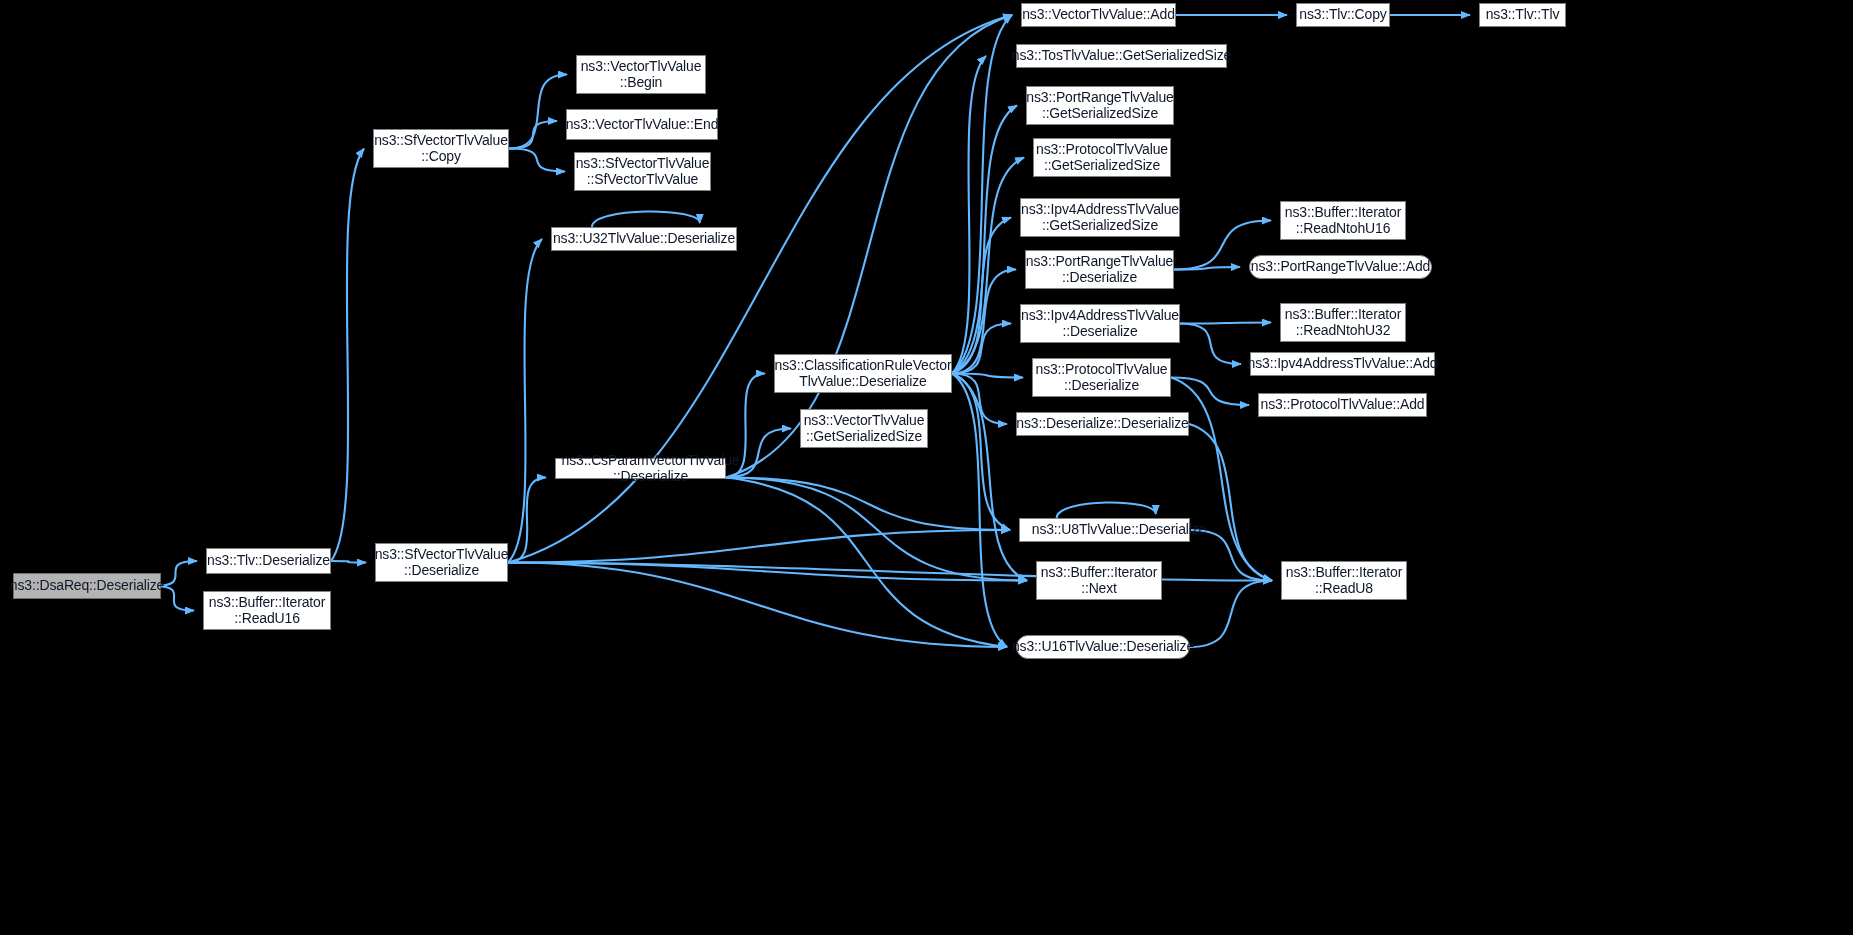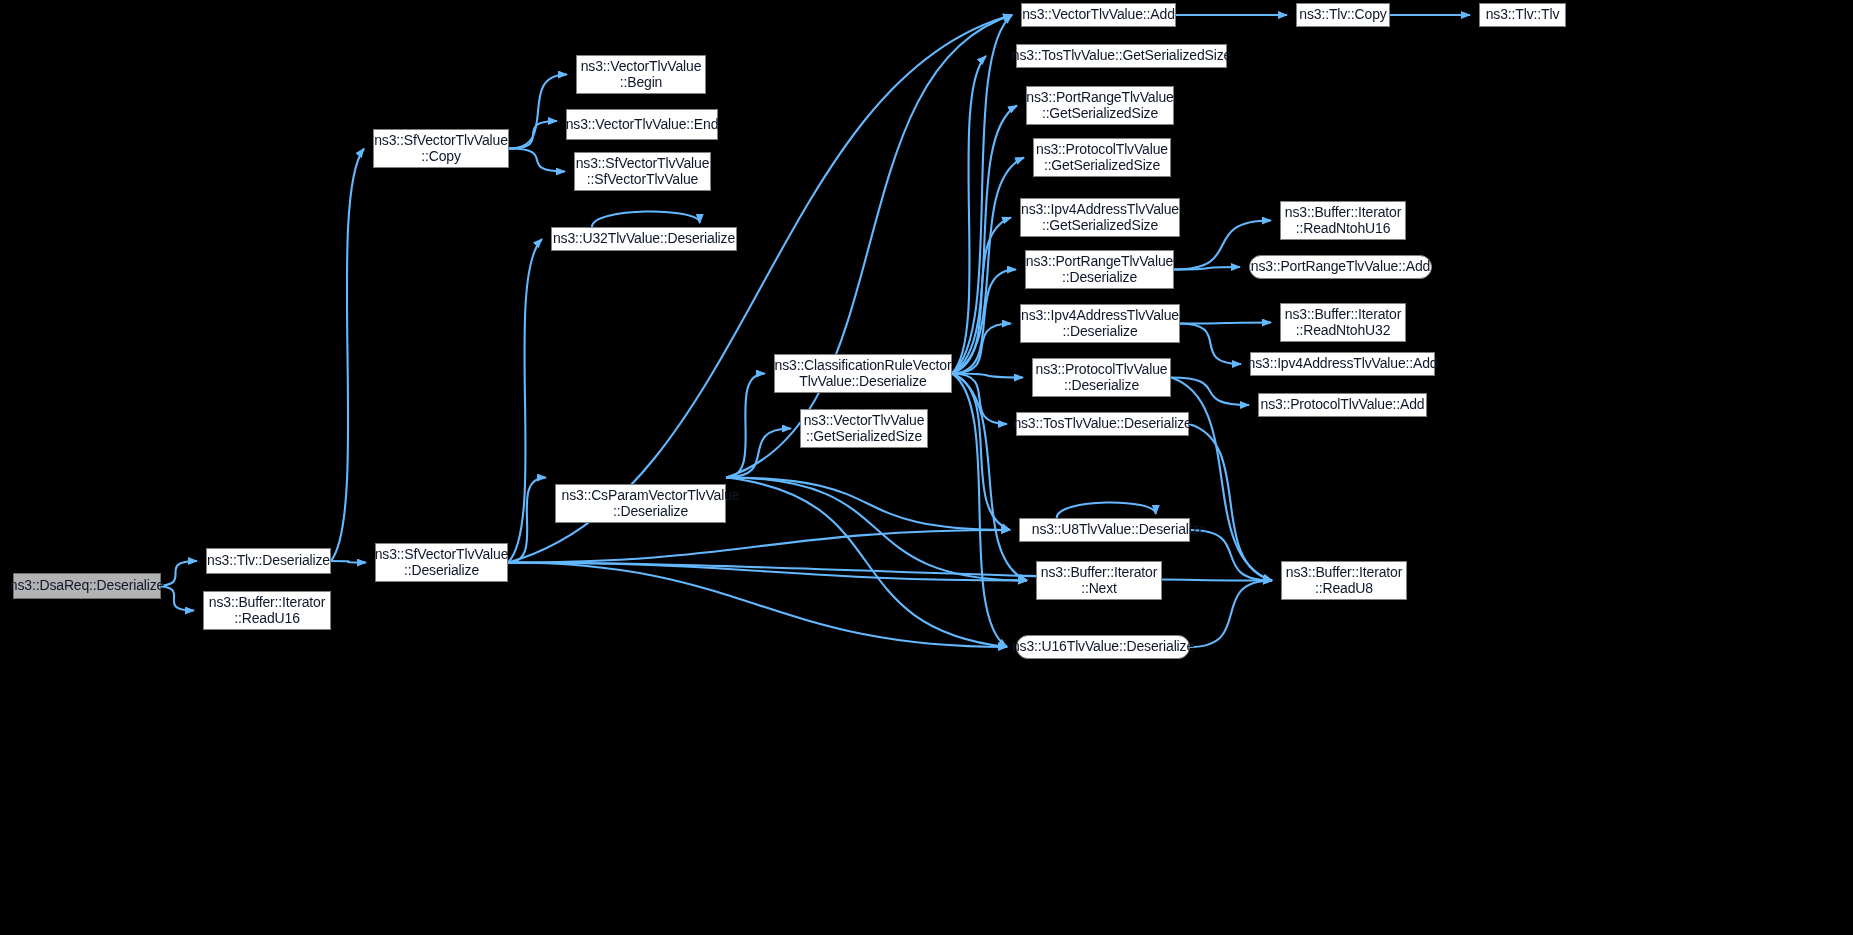--- a/index.html
+++ b/index.html
@@ -112,41 +112,41 @@
       <div class="node" style="left: 375px; top: 543px; width: 133px; height: 39px;">ns3::SfVectorTlvValue
 ::Deserialize</div>
       <div class="node" style="left: 373px; top: 129px; width: 136px; height: 39px;">ns3::SfVectorTlvValue
 ::Copy</div>
       <div class="node" style="left: 576px; top: 55px; width: 130px; height: 39px;">ns3::VectorTlvValue
 ::Begin</div>
       <div class="node" style="left: 566px; top: 109px; width: 152px; height: 31px;">ns3::VectorTlvValue::End</div>
       <div class="node" style="left: 574px; top: 152px; width: 137px; height: 39px;">ns3::SfVectorTlvValue
 ::SfVectorTlvValue</div>
       <div class="node" style="left: 551px; top: 227px; width: 186px; height: 24px;">ns3::U32TlvValue::Deserialize</div>
-      <div class="node" style="left: 555px; top: 484px; width: 171px; height: 39px; padding-left: 20px;">ns3::CsParamVectorTlvValue
+      <div class="node" style="left: 555px; top: 458px; width: 171px; height: 21px; padding-left: 20px;">ns3::CsParamVectorTlvValue
 ::Deserialize</div>
       <div class="node" style="left: 774px; top: 354px; width: 178px; height: 39px;">ns3::ClassificationRuleVector
 TlvValue::Deserialize</div>
       <div class="node" style="left: 800px; top: 409px; width: 128px; height: 39px;">ns3::VectorTlvValue
 ::GetSerializedSize</div>
       <div class="node" style="left: 1021px; top: 3px; width: 155px; height: 24px;">ns3::VectorTlvValue::Add</div>
       <div class="node" style="left: 995px; top: 44px; width: 211px; height: 24px; margin-left: 21px;">ns3::TosTlvValue::GetSerializedSize</div>
       <div class="node" style="left: 1026px; top: 86px; width: 148px; height: 39px;">ns3::PortRangeTlvValue
 ::GetSerializedSize</div>
       <div class="node" style="left: 1033px; top: 138px; width: 138px; height: 39px;">ns3::ProtocolTlvValue
 ::GetSerializedSize</div>
       <div class="node" style="left: 1020px; top: 198px; width: 160px; height: 39px;">ns3::Ipv4AddressTlvValue
 ::GetSerializedSize</div>
       <div class="node" style="left: 1025px; top: 250px; width: 149px; height: 39px;">ns3::PortRangeTlvValue
 ::Deserialize</div>
       <div class="node" style="left: 1020px; top: 304px; width: 160px; height: 39px;">ns3::Ipv4AddressTlvValue
 ::Deserialize</div>
       <div class="node" style="left: 1032px; top: 358px; width: 139px; height: 39px;">ns3::ProtocolTlvValue
 ::Deserialize</div>
-      <div class="node" style="left: 1016px; top: 412px; width: 173px; height: 24px;">ns3::TosTlvValue::Deserialize</div>
+      <div class="node" style="left: 1016px; top: 412px; width: 173px; height: 24px;">ns3::Deserialize::Deserialize</div>
       <div class="node" style="left: 1019px; top: 518px; width: 171px; height: 24px; padding-left: 29px;">ns3::U8TlvValue::Deserialize</div>
       <div class="node" style="left: 1036px; top: 561px; width: 126px; height: 39px;">ns3::Buffer::Iterator
 ::Next</div>
       <div class="node" style="left: 1016px; top: 635px; width: 174px; height: 24px; border-radius: 12px;">ns3::U16TlvValue::Deserialize</div>
       <div class="node" style="left: 1296px; top: 3px; width: 94px; height: 24px;">ns3::Tlv::Copy</div>
       <div class="node" style="left: 1479px; top: 3px; width: 87px; height: 24px;">ns3::Tlv::Tlv</div>
       <div class="node" style="left: 1280px; top: 201px; width: 126px; height: 39px;">ns3::Buffer::Iterator
 ::ReadNtohU16</div>
       <div class="node" style="left: 1249px; top: 255px; width: 183px; height: 24px; border-radius: 12px;">ns3::PortRangeTlvValue::Add</div>
       <div class="node" style="left: 1280px; top: 303px; width: 126px; height: 39px;">ns3::Buffer::Iterator

